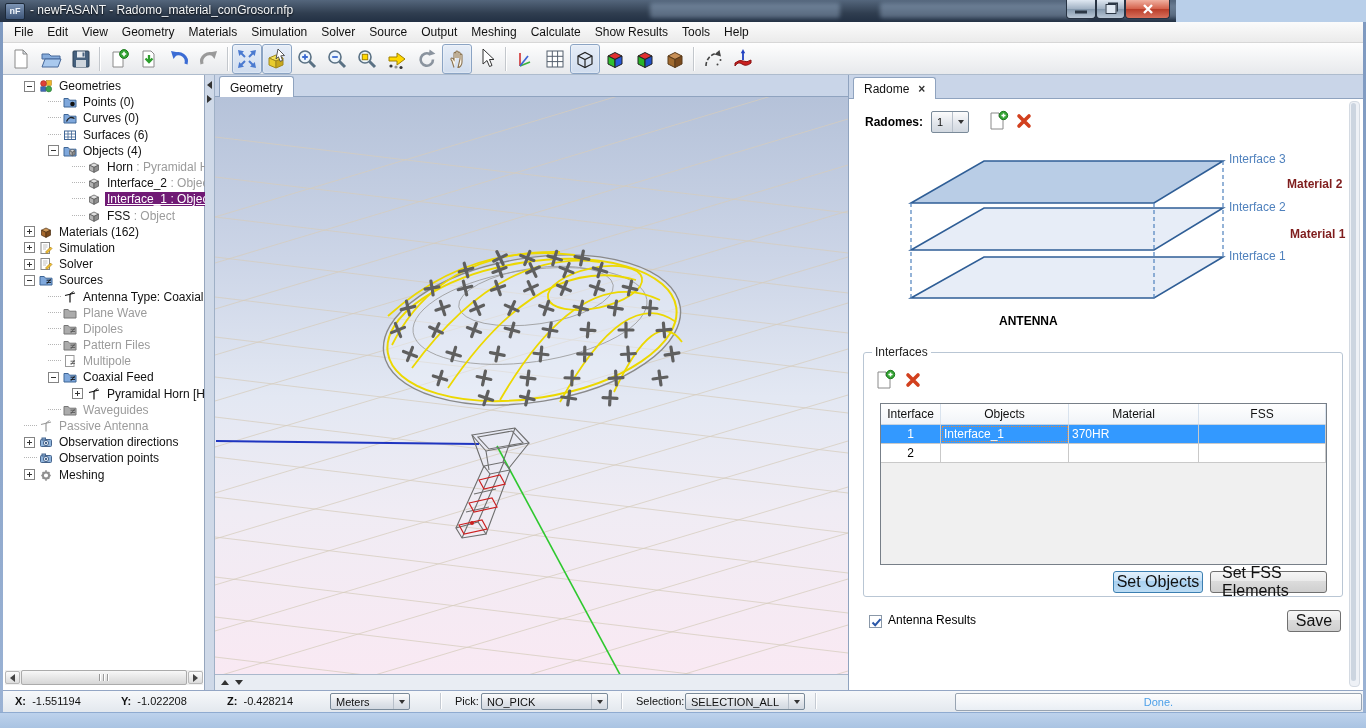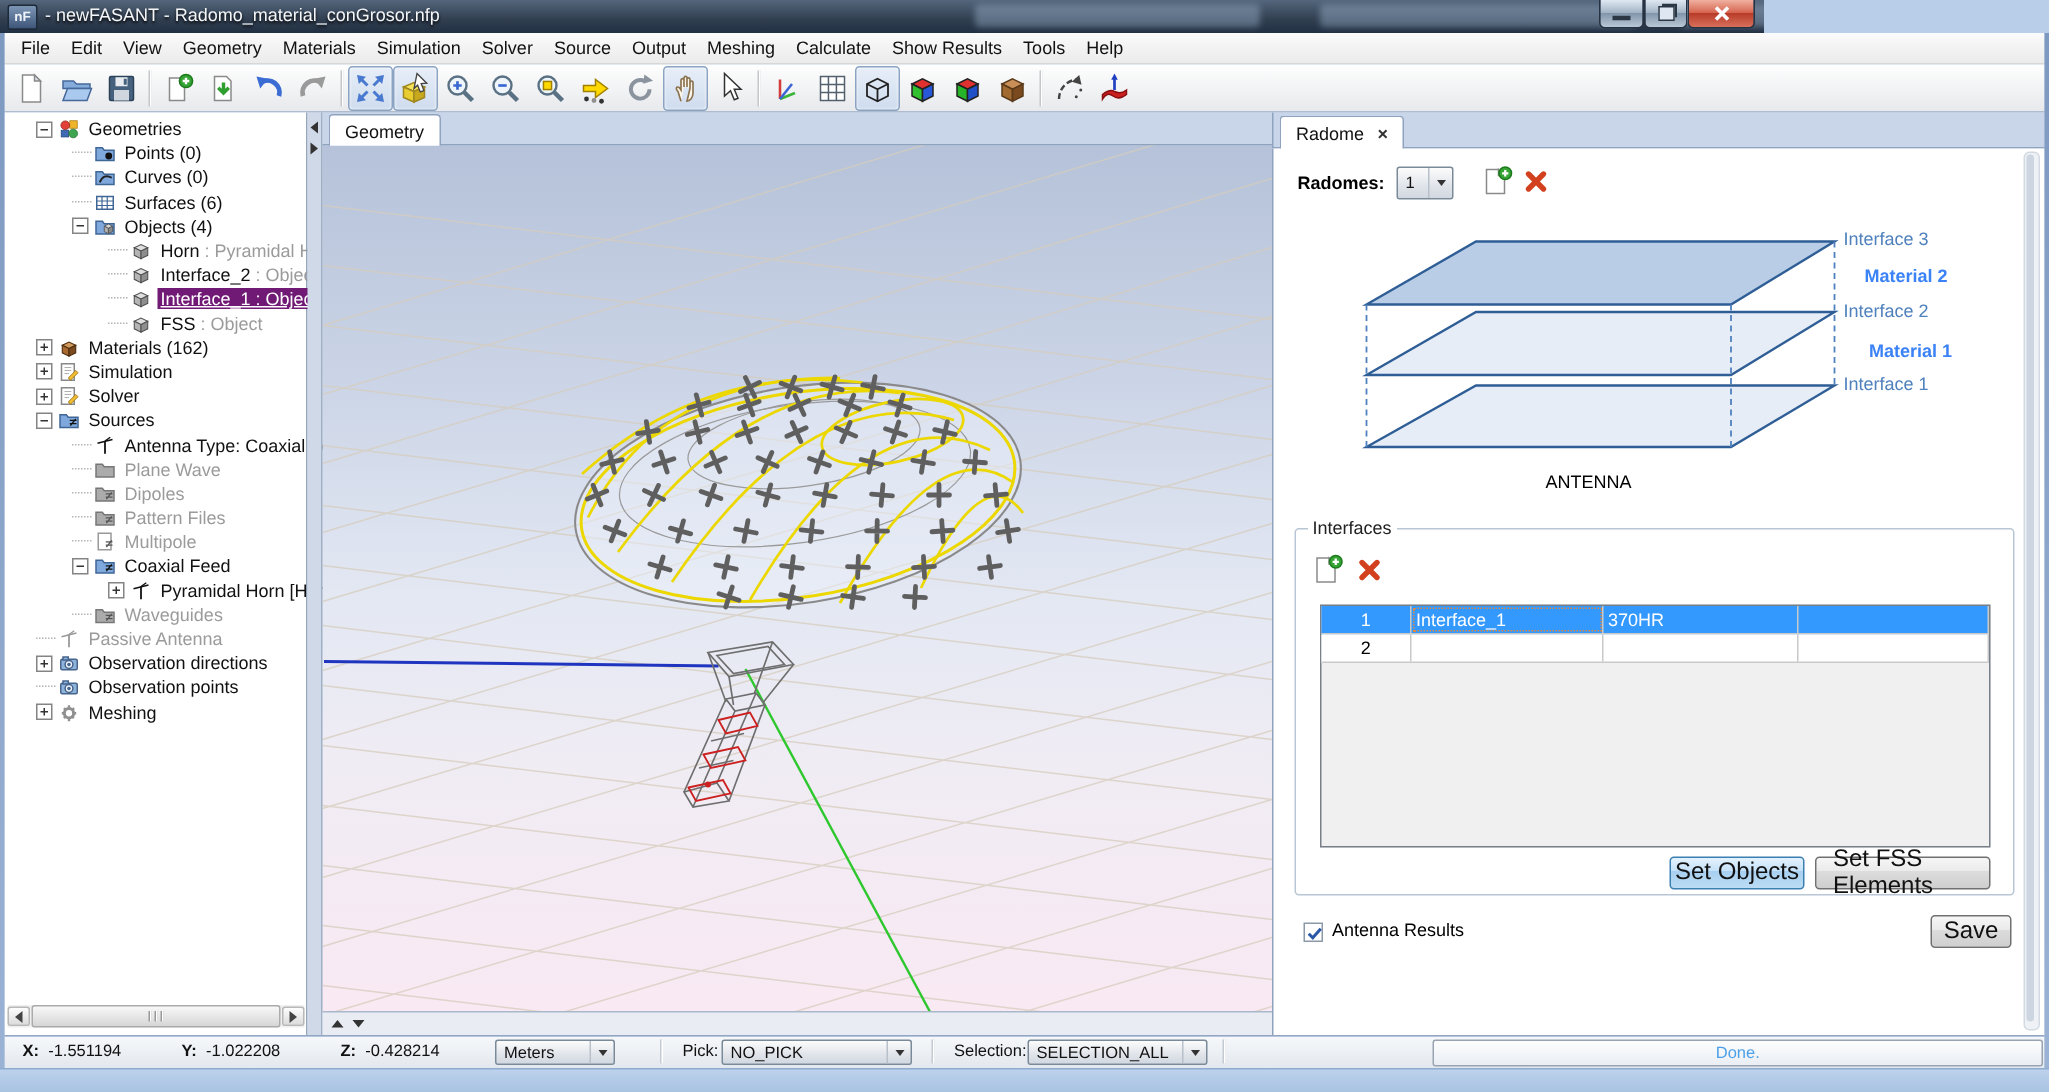--- a/index.html
+++ b/index.html
@@ -53,21 +53,21 @@
   #vp-tabbar{left:212px;top:0;width:633px;height:22px;background:#c9d5e8;border-bottom:1px solid #8fa3bf;box-sizing:border-box;}
   .tab{position:absolute;top:1px;height:21px;background:#fff;border:1px solid #8fa3bf;border-bottom:none;
      border-radius:3px 3px 0 0;font-size:12px;display:flex;align-items:center;padding:0 10px;color:#111;}
   #vp-canvas{left:212px;top:22px;width:633px;height:577px;}
   #vp-bottom{left:212px;top:599px;width:633px;height:16px;background:#e9edf3;border-top:1px solid #aab8cc;box-sizing:border-box;
      display:flex;align-items:center;padding-left:6px;gap:6px;}
   
   #right-tabbar{left:845px;top:0;width:515px;height:24px;background:#c9d5e8;border-bottom:1px solid #8fa3bf;border-left:1px solid #8fa3bf;box-sizing:border-box;}
   #right-panel{left:845px;top:24px;width:515px;height:591px;background:#fff;border-left:1px solid #8fa3bf;box-sizing:border-box;overflow:hidden;}
   .blue-lbl{color:#4f81bd;font-size:12px;}
-  .dark-lbl{color:#3b82f6;font-size:12px;font-weight:bold;}
+  .dark-lbl{color:#7f1d1d;font-size:12px;font-weight:bold;margin-left:44px;}
   #radomes-label{font-weight:bold;font-size:12px;color:#000;}
   .combo{background:linear-gradient(#fcfcfc,#e0e4ea 60%,#d2d8e0);border:1px solid #7a8a99;border-radius:2px;
      font-size:11px;color:#111;display:flex;align-items:center;box-sizing:border-box;}
   .combo .cv{flex:1;padding-left:5px;overflow:hidden;white-space:nowrap;}
   .combo .ca{width:15px;display:flex;align-items:center;justify-content:center;border-left:1px solid #b8c0ca;height:100%;}
   fieldset#ifgroup{position:absolute;left:14px;top:246px;width:478px;height:250px;margin:0;padding:0;
      border:1px solid #b9c6d4;border-radius:3px;}
   fieldset#ifgroup legend{font-size:12px;color:#222;margin-left:8px;padding:0 3px;}
   #iftable{position:absolute;left:16px;top:44px;width:447px;height:162px;border:1px solid #777f88;background:#f0f0f0;box-sizing:border-box;}
   .th-row{display:flex;height:20px;background:linear-gradient(#ffffff,#f1f4f8);border-bottom:1px solid #c6d3e1;}
@@ -836,34 +836,40 @@
           <path d="M62,58 V153 M305,58 V153 M374,16 V112"></path>
         </g>
       </svg>
       <div id="diagram-labels">
           <span class="blue-lbl" style="position: absolute; left: 380px; top: 53px; white-space: nowrap;">Interface 3</span>
           <span class="dark-lbl" style="position: absolute; left: 394px; top: 78px; white-space: nowrap;">Material 2</span>
           <span class="blue-lbl" style="position: absolute; left: 380px; top: 101px; white-space: nowrap;">Interface 2</span>
           <span class="dark-lbl" style="position: absolute; left: 397px; top: 128px; white-space: nowrap;">Material 1</span>
           <span class="blue-lbl" style="position: absolute; left: 380px; top: 150px; white-space: nowrap;">Interface 1</span>
         </div>
-      <div class="abs" style="position:absolute;left:150px;top:215px;width:120px;text-align:center;font-size:12px;font-weight:normal;color:#000;">ANTENNA</div>
+      <div class="abs" style="position:absolute;left:150px;top:215px;width:120px;font-size:12px;font-weight:bold;color:#000;">ANTENNA</div>
 
       <fieldset id="ifgroup">
         <legend>Interfaces</legend>
         <svg style="position:absolute;left:10px;top:10px;" width="22" height="22" viewBox="0 0 22 22">
           <path d="M4,3 h8 l4,4 v12 h-12 z" fill="#fff" stroke="#8a8a8a"></path>
             <path d="M12,3 l4,4 h-4 z" fill="#e2e8ef" stroke="#8a8a8a"></path>
           <circle cx="16.5" cy="5.5" r="4.2" fill="#35a435" stroke="#1c7a1c"></circle>
             <path d="M16.5,3.4 v4.2 M14.4,5.5 h4.2" stroke="#fff" stroke-width="1.5"></path>
         </svg>
         <svg style="position:absolute;left:40px;top:12px;" width="18" height="18" viewBox="0 0 18 18">
           <path d="M4,4 L14,14 M14,4 L4,14" stroke="#d2401e" stroke-width="3.6" stroke-linecap="round"></path>
         </svg>
         <div id="iftable">
+            <div class="th-row">
+              <div class="th" style="width: 60px;">Interface</div>
+              <div class="th" style="width: 128px;">Objects</div>
+              <div class="th" style="width: 130px;">Material</div>
+              <div class="th" style="width: 127px;">FSS</div>
+            </div>
             <div class="td-row sel">
               <div class="td c" style="width: 60px;">1</div>
               <div class="td focus" style="width: 128px;">Interface_1</div>
               <div class="td" style="width: 130px;">370HR</div>
               <div class="td" style="width: 127px;"></div>
             </div>
             <div class="td-row">
               <div class="td c" style="width: 60px;">2</div>
               <div class="td" style="width: 128px;"></div>
               <div class="td" style="width: 130px;"></div>

